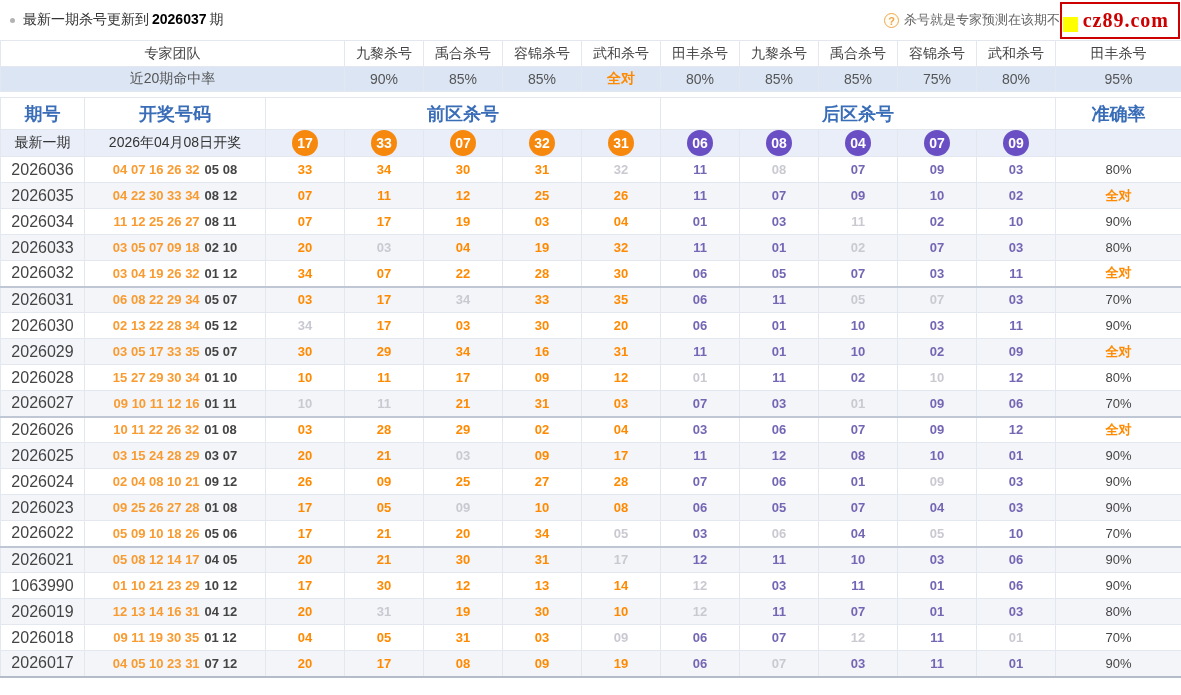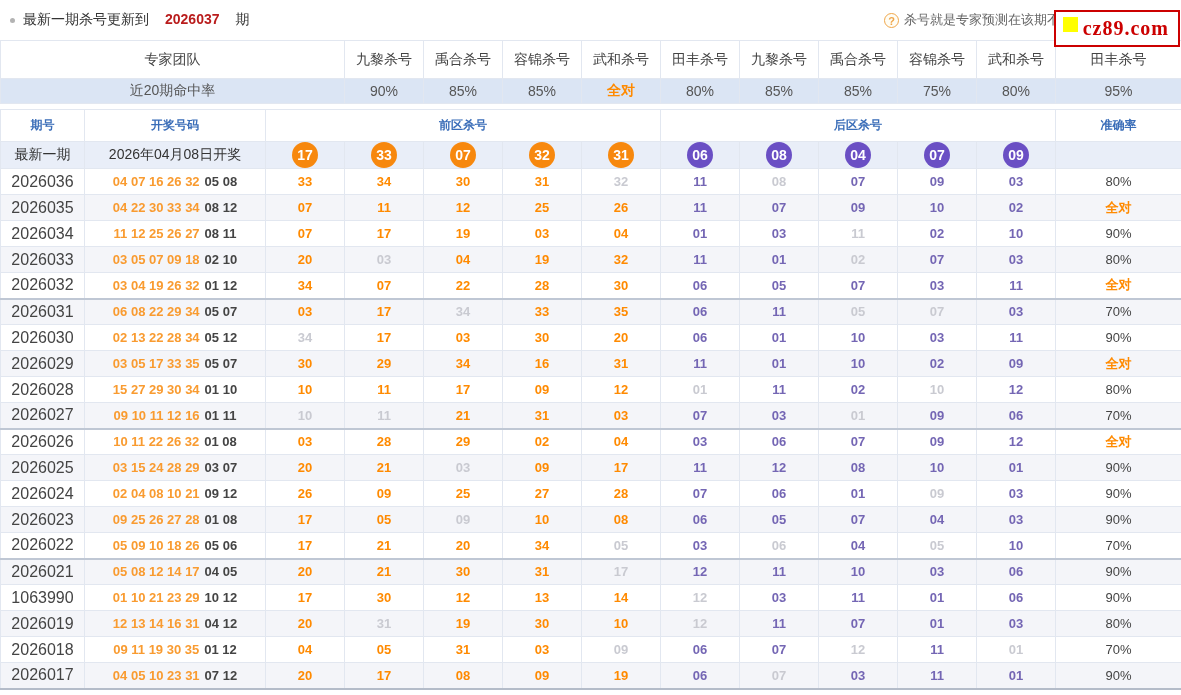--- a/index.html
+++ b/index.html
@@ -4,35 +4,35 @@
 <style>
   * { box-sizing: border-box; }
   body {
     margin: 0; width: 1181px; background: #fff; color: #333;
     font-family: "Liberation Sans", "DejaVu Sans", sans-serif; font-size: 14px;
   }
   
   .topbar { position: relative; height: 40px; display: flex; align-items: center; padding-left: 10px; }
   .bullet { width: 5px; height: 5px; background: #b3b3b3; border-radius: 50%; margin-right: 8px; flex: none; }
   .update-text { font-size: 14px; color: #333; }
-  .update-issue { color: #b91c1c; font-weight: bold; padding: 0 16px; }
+  .update-issue { color: #000000; font-weight: bold; padding: 0 3px; }
   .topbar-right { position: absolute; right: 30px; top: 11px; display: flex; align-items: center; gap: 5px; color: #666; font-size: 13px; white-space: nowrap; }
   .help-icon { display: inline-block; width: 15px; height: 15px; line-height: 14px; text-align: center; border: 1px solid #f0a64a; color: #f0a64a; border-radius: 50%; font-size: 11px; font-weight: bold; background: #fffdf5; flex: none; }
-  .logo { position: absolute; right: 1px; top: 10px; z-index: 5; display: flex; align-items: flex-start; gap: 5px; background: #fff; border: 2px solid #c00; padding: 5px 9px 5px 7px; }
+  .logo { position: absolute; right: 1px; top: 2px; z-index: 5; display: flex; align-items: flex-end; gap: 5px; background: #fff; border: 2px solid #c00; padding: 5px 9px 5px 1px; }
   .logo-square { width: 15px; height: 15px; background: #ff0; flex: none; }
   .logo-text { color: #c00; font-weight: bold; font-size: 20px; font-family: "Liberation Serif", serif; letter-spacing: 1px; }
   
   table { border-collapse: collapse; table-layout: fixed; width: 1181px; }
   td { border: 1px solid #e2e7f0; text-align: center; padding: 0; overflow: hidden; white-space: nowrap; }
-  .summary-table td { height: 38px; color: #444; }
+  .summary-table td { height: 26px; color: #444; }
   .rate-row td { background: #dbe5f4; height: 25px; color: #555; }
   .all-correct { color: #ff8a00 !important; font-weight: bold; }
   .table-gap { height: 5px; }
   .kill-table td { height: 26px; }
-  .kill-header td { height: 32px; color: #3a6db8; font-weight: bold; font-size: 12px; }
+  .kill-header td { height: 32px; color: #3a6db8; font-weight: bold; font-size: 18px; }
   .latest-row td { height: 26px; background: #e9eef8; color: #333; }
   .ball { display: inline-block; width: 26px; height: 26px; line-height: 26px; border-radius: 50%; color: #fff; font-weight: bold; font-size: 14px; text-align: center; }
   .ball-front { background: #f7880e; }
   .ball-back  { background: #6a4fc4; }
   .issue-cell { color: #444; font-size: 16px; }
   .draw-cell  { font-size: 13px; font-weight: bold; }
   .draw-front { color: #f99b30; }
   .draw-back  { color: #444; margin-left: 5px; }
   .kill { font-weight: bold; font-size: 13px; }
   .kill-front-num { color: #ff8a00; }

